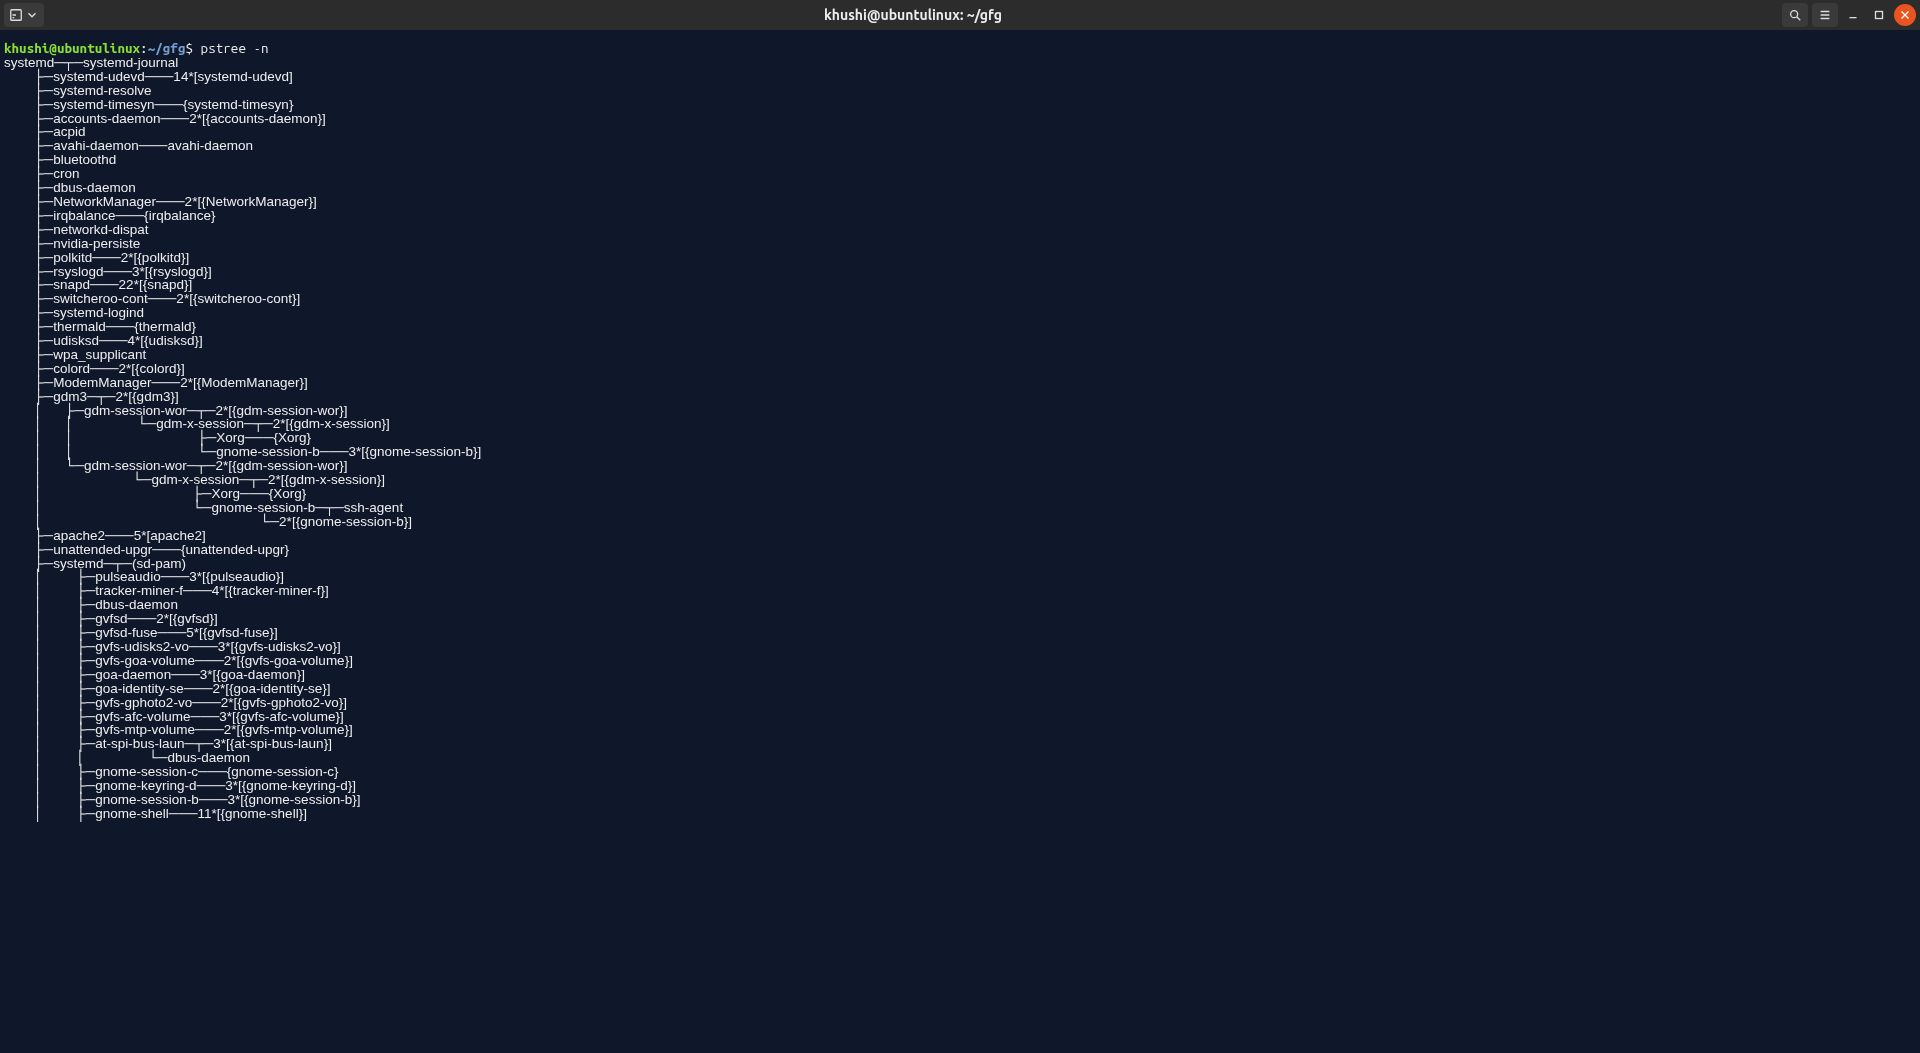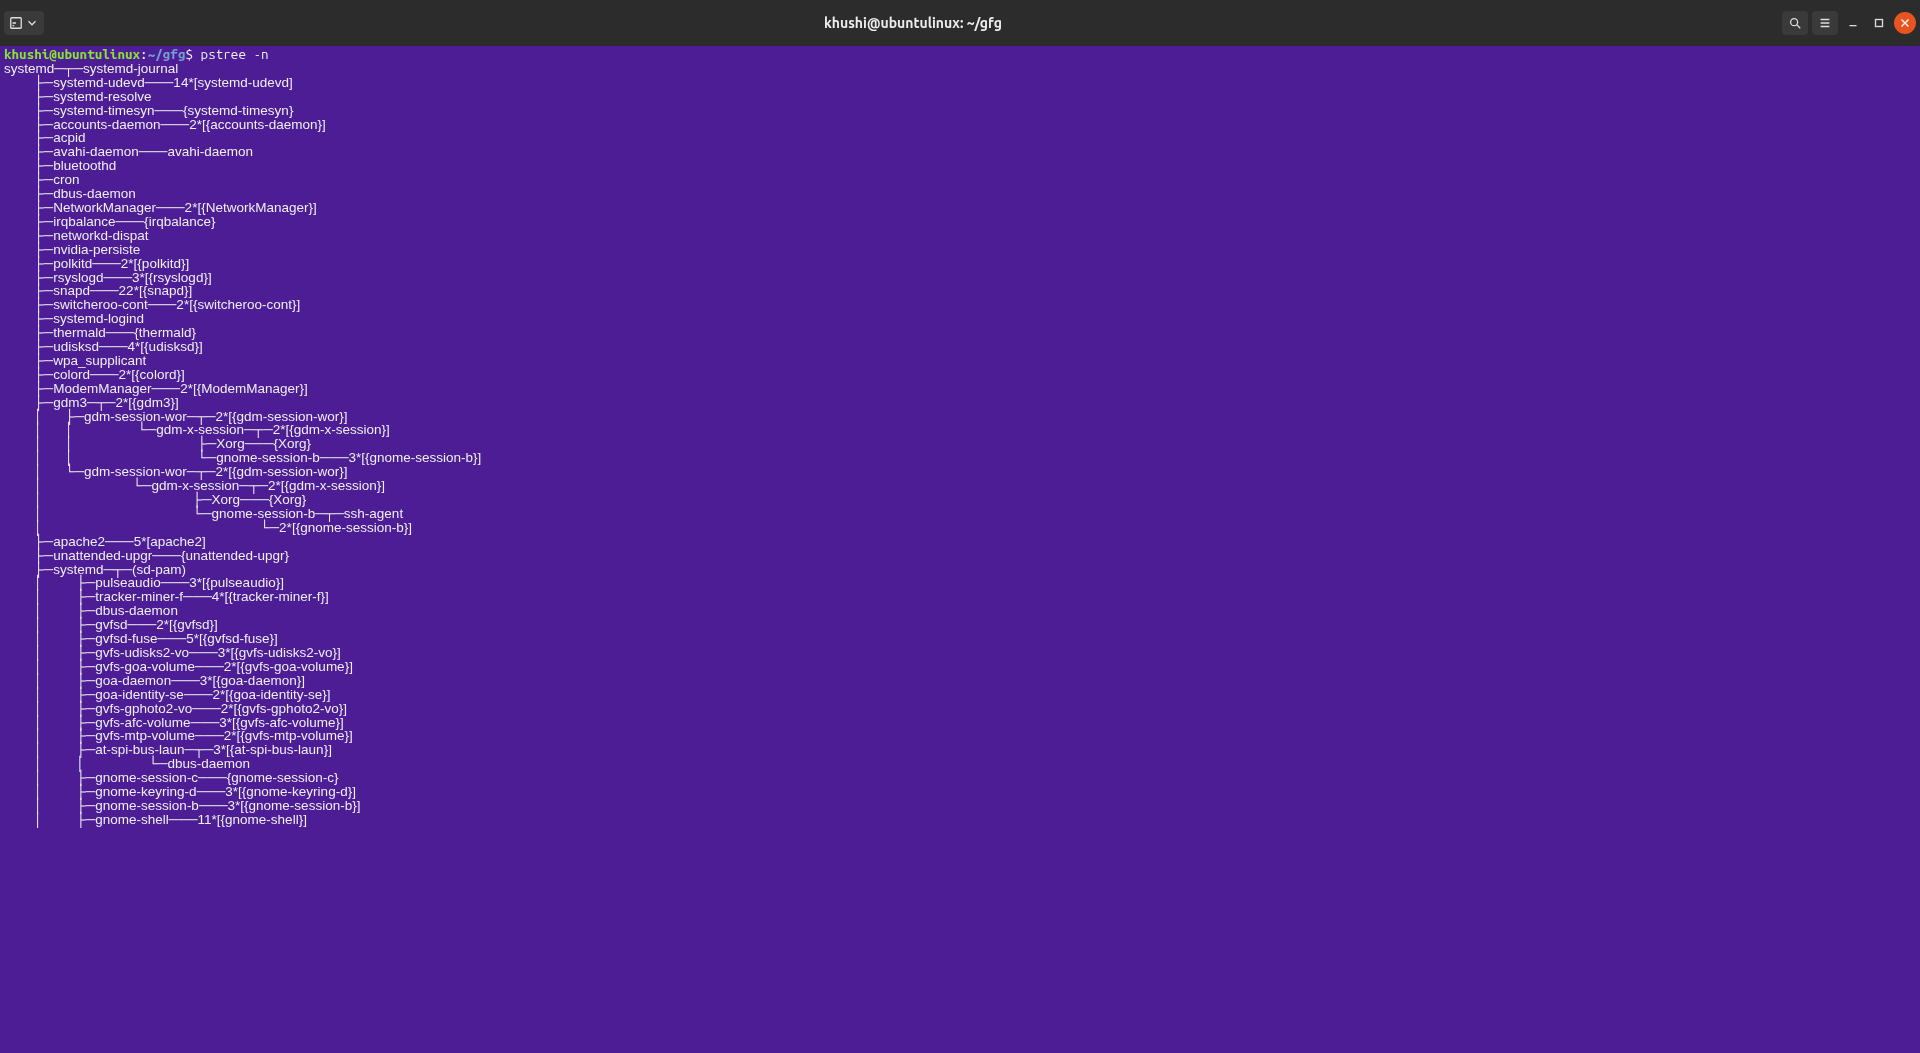--- a/index.html
+++ b/index.html
@@ -13,21 +13,21 @@
   }
   .title-bar {
     height: 30px;
     background: #2c2c2c;
     display: flex;
     align-items: center;
     justify-content: space-between;
     color: #ddd;
     font-family: Ubuntu, sans-serif;
     font-size: 14px;
-    padding: 8px 4px;
+    padding: 0 4px;
   }
   .title-left, .title-right {
     display: flex;
     align-items: center;
     gap: 4px;
   }
   .title-center {
     font-weight: bold;
     color: #eee;
   }
@@ -59,22 +59,22 @@
     background: #e95420;
     color: #fff;
     display: flex;
     align-items: center;
     justify-content: center;
     font-size: 13px;
   }
   .terminal {
     width: 100%;
     height: calc(100% - 30px);
-    background: #4c1d95;
-    padding: 2px 4px;
+    background: #0f172a;
+    padding: 12px 4px;
     box-sizing: border-box;
     font-size: 13.5px;
     line-height: 13.9px;
     color: #eee;
     overflow: hidden;
   }
   .prompt-user { color: #8ae234; font-weight: bold; }
   .prompt-path { color: #729fcf; font-weight: bold; }
   .prompt-dollar { color: #eee; }
   pre.tree {

